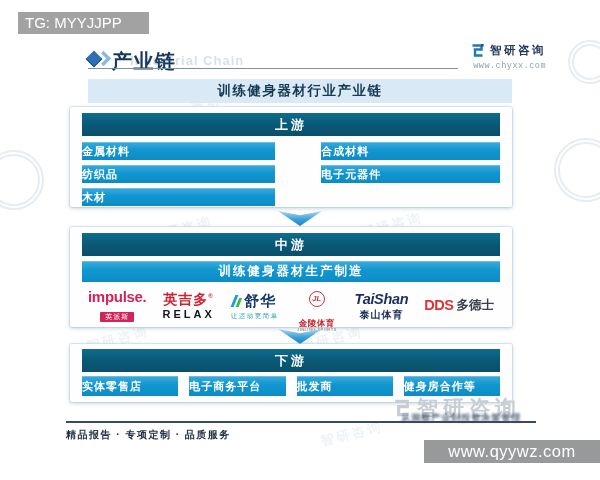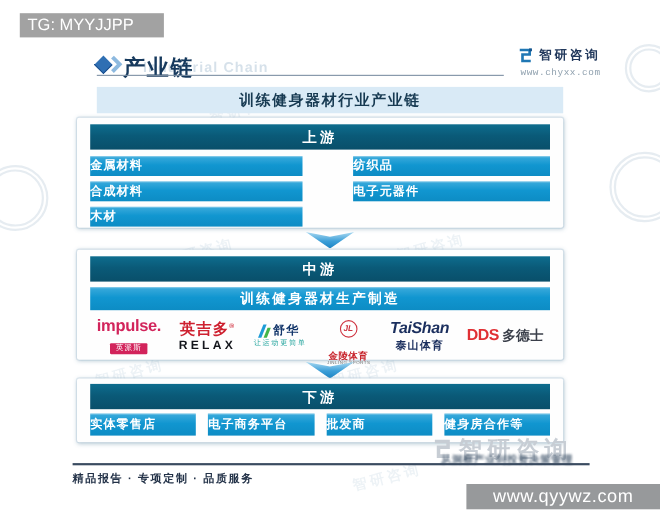--- a/index.html
+++ b/index.html
@@ -73,21 +73,21 @@
   .b-impulse .sub { display:inline-block; margin-top:2px; background:#d2245b; color:#fff;
     font-size:7px; padding:1px 5px; border-radius:1px; letter-spacing:1px; }
   .b-relax .main { color:#ce2130; font-weight:bold; font-size:14px; letter-spacing:1px; }
   .b-relax sup { font-size:6px; color:#ce2130; }
   .b-relax .sub { color:#14161c; font-weight:bold; font-size:11px; letter-spacing:3px; margin-top:1px; }
   .b-shua .top { display:flex; align-items:center; justify-content:center; gap:3px; }
   .b-shua .bolt { display:inline-flex; gap:2px; transform:skewX(-22deg); }
   .b-shua .bolt i { display:block; width:3px; height:12px; }
   .b-shua .bolt .b1 { background:#1e9cd7; }
   .b-shua .bolt .b2 { background:#43b649; height:9px; margin-top:3px; }
-  .b-shua .main { color:#13366b; font-weight:bold; font-size:11px; letter-spacing:1px; }
+  .b-shua .main { color:#13366b; font-weight:bold; font-size:15px; letter-spacing:1px; }
   .b-shua .sub { color:#2aa7a0; font-size:6.5px; letter-spacing:1.5px; margin-top:2px; }
   .b-jl .ring { width:16px; height:16px; margin:12px auto; border:1.5px solid #cf3340;
     border-radius:50%; font-size:7.5px; font-weight:bold; font-style:italic; color:#cf3340;
     line-height:13px; }
   .b-jl .label { color:#c8242c; font-weight:bold; font-size:8.5px; margin-top:1px; letter-spacing:.5px; }
   .b-jl .sub { color:#777; font-size:4.5px; letter-spacing:.5px; transform:scale(.9); }
   .b-ts .main { color:#1b2f5e; font-weight:bold; font-style:italic; font-size:14.5px; letter-spacing:-.3px; }
   .b-ts .sub { color:#1b2f5e; font-weight:bold; font-size:10px; margin-top:1px; letter-spacing:1px; }
   .b-dds { display:flex; align-items:center; gap:3px; }
   .b-dds .main { color:#e03034; font-weight:bold; font-size:14.5px; letter-spacing:-.5px; }
@@ -140,22 +140,22 @@
     </div>
     <div class="site">www.chyxx.com</div>
   </div>
 
   <div class="band">训练健身器材行业产业链</div>
 
   <div class="card up">
     <div class="bar-dark">上游</div>
     <div class="up-grid">
       <div class="node">金属材料</div>
+      <div class="node">合成材料</div>
       <div class="node">纺织品</div>
-      <div class="node">合成材料</div>
       <div class="node">电子元器件</div>
       <div class="node">木材</div>
     </div>
   </div>
 
   <div class="arrow a1"></div>
 
   <div class="card mid">
     <div class="bar-dark">中游</div>
     <div class="bar-blue">训练健身器材生产制造</div>

